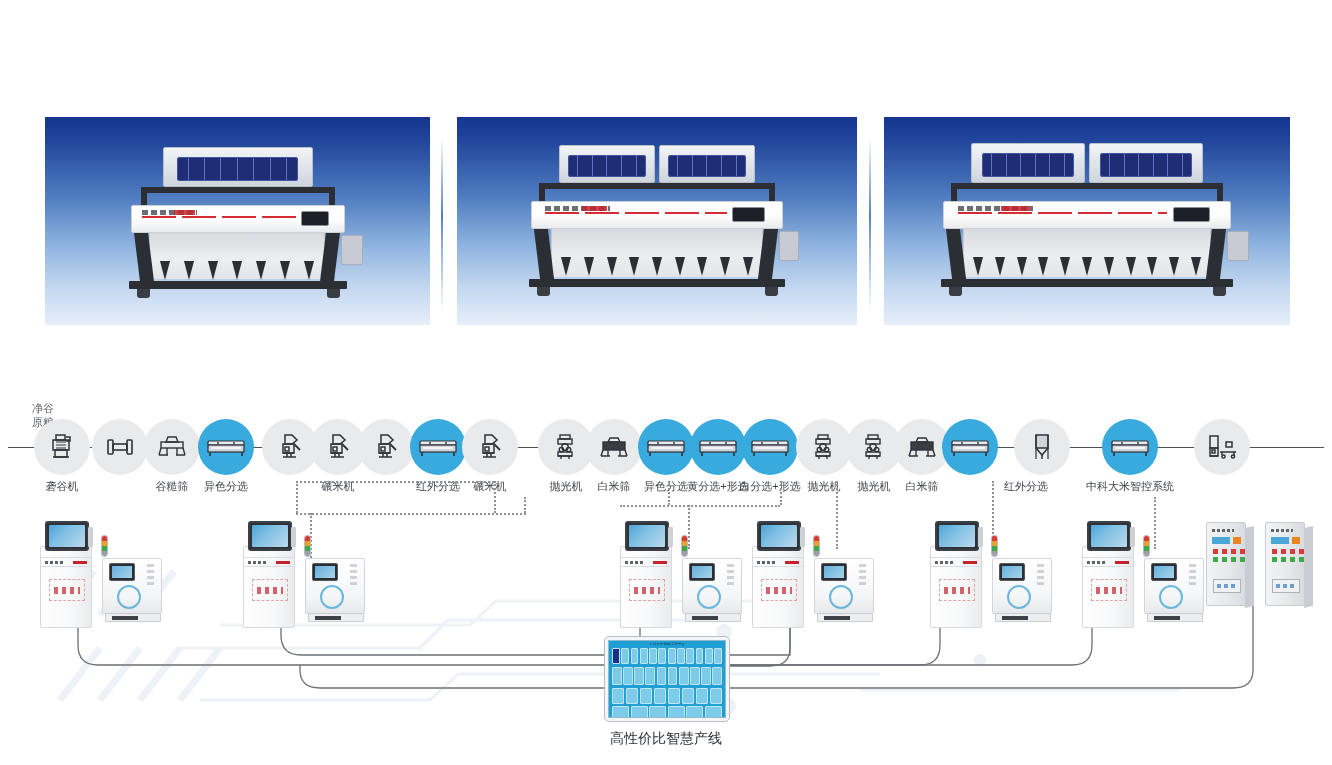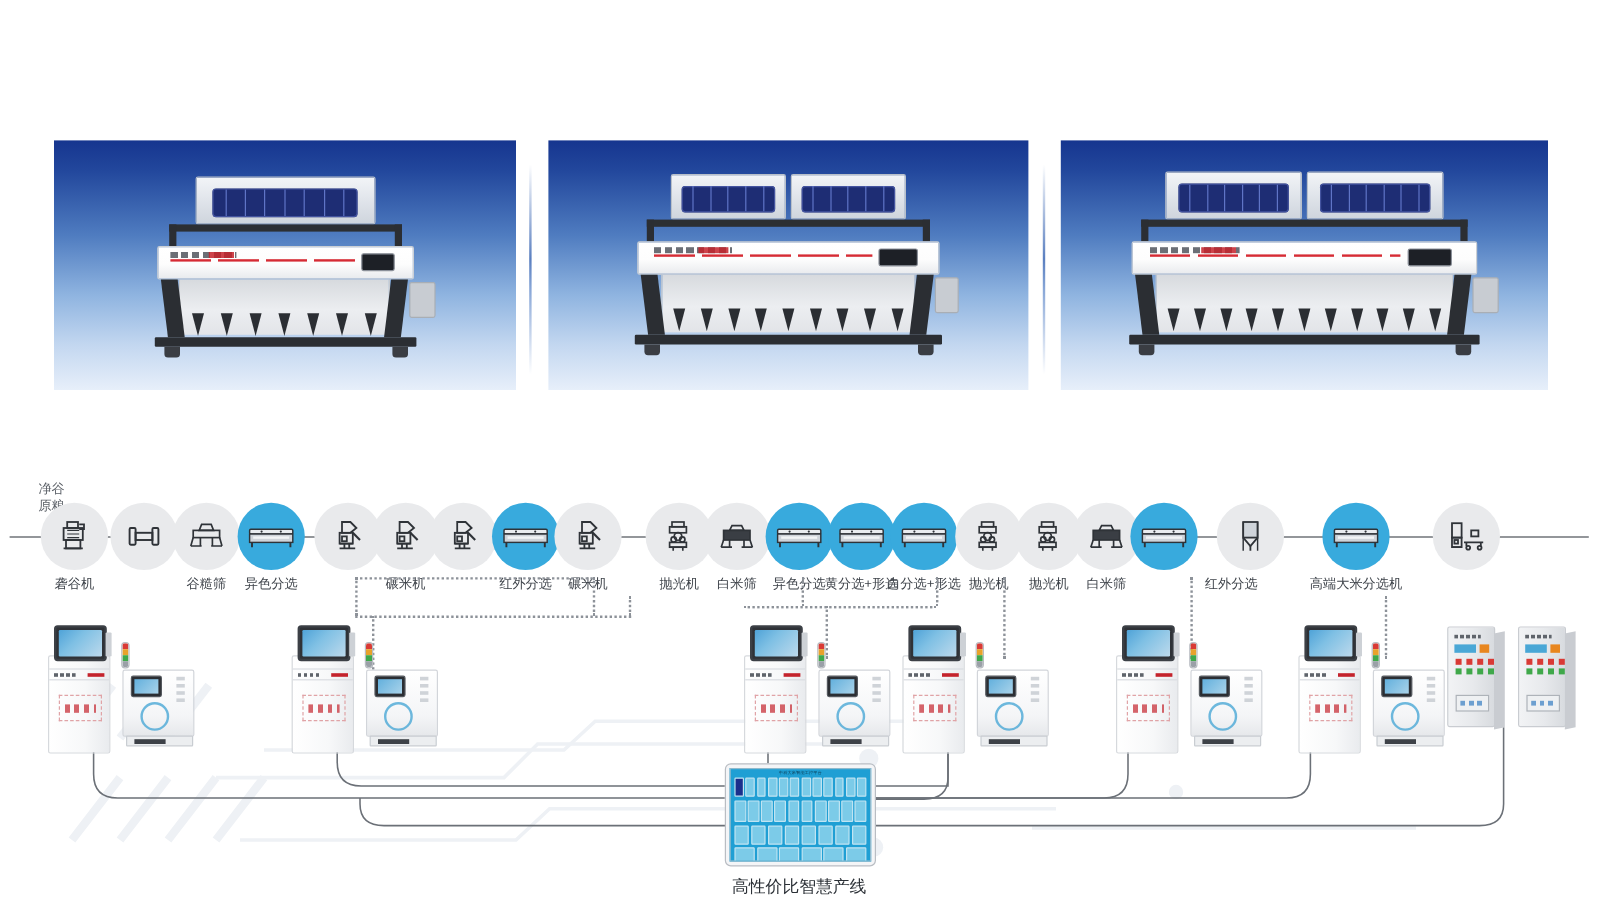--- a/index.html
+++ b/index.html
@@ -625,21 +625,21 @@
             <svg width="40" height="26" viewBox="0 0 40 26">
         <rect x="2" y="7" width="36" height="4" rx="1" fill="#e9ecef" stroke="#2f3338" stroke-width="1.2"></rect>
         <rect x="2" y="11" width="36" height="7" fill="#cfd4da" stroke="#2f3338" stroke-width="1.2"></rect>
         <rect x="5" y="13" width="30" height="2" fill="#f2f4f6"></rect>
         <path d="M4 18 v4 M36 18 v4" stroke="#2f3338" stroke-width="1.6"></path>
         <circle cx="12" cy="9" r=".9" fill="#2f3338"></circle>
               <circle cx="28" cy="9" r=".9" fill="#2f3338"></circle>
       </svg>
           </span>
         </div>
-        <div class="node-label blue-lbl" style="left: 1130px;">高端大米分选机</div>
+        <div class="node-label blue-lbl" style="left: 1130px;">中科大米智控系统</div>
         <div class="node" style="left: 1194px;">
           <span>
             <svg width="32" height="26" viewBox="0 0 32 26" fill="none" stroke="#2f3338" stroke-width="1.5">
         <rect x="4" y="2" width="8" height="12"></rect>
               <path d="M4 14h8v8H4z"></path>
         <rect x="6" y="16" width="3" height="3"></rect>
               <path d="M4 22h8"></path>
         <rect x="20" y="8" width="6" height="5"></rect>
               <path d="M14 18h16M16 18v3M28 18v3"></path>
         <circle cx="17.5" cy="22.5" r="1.6"></circle>

